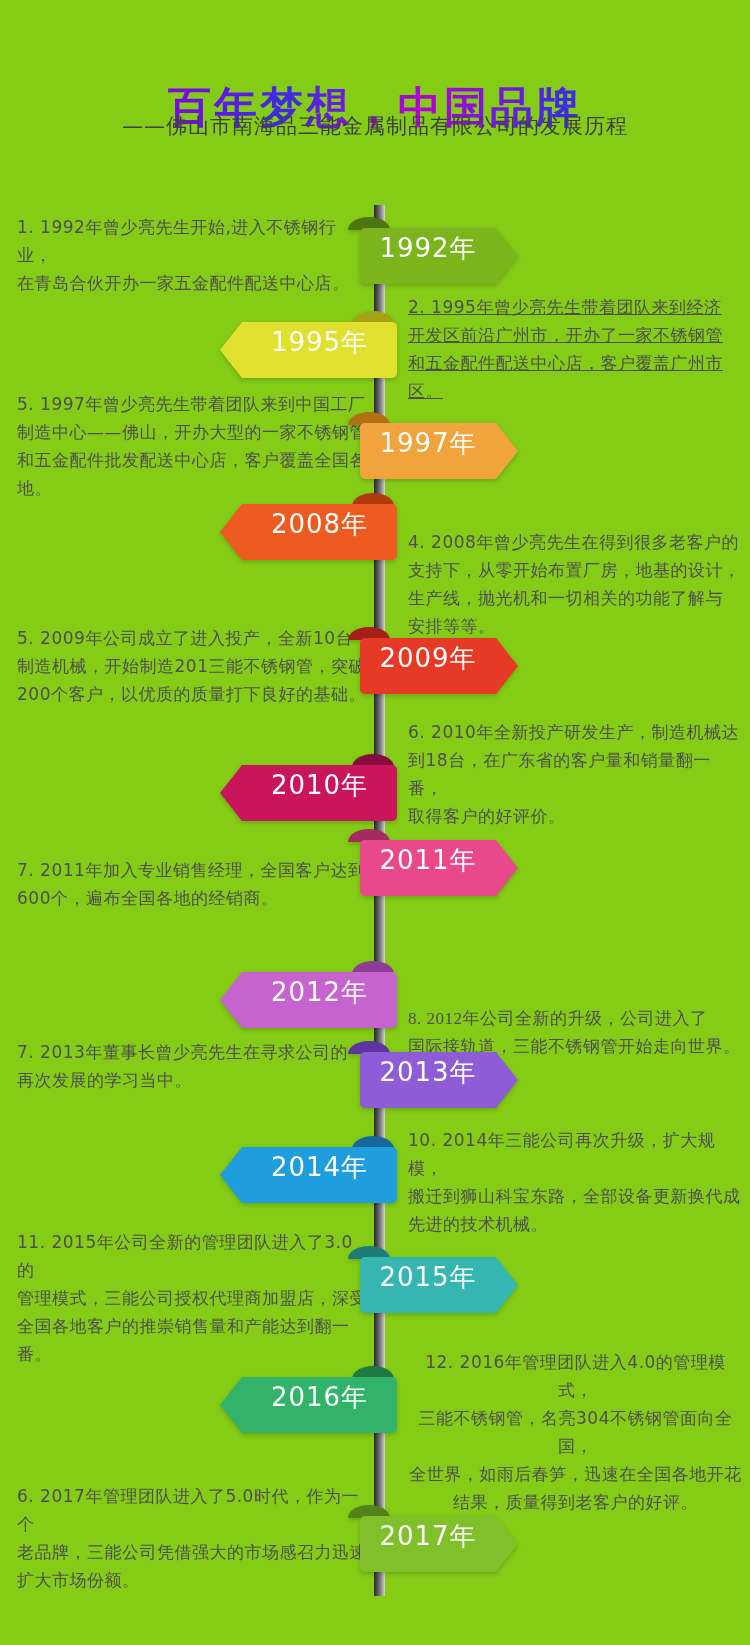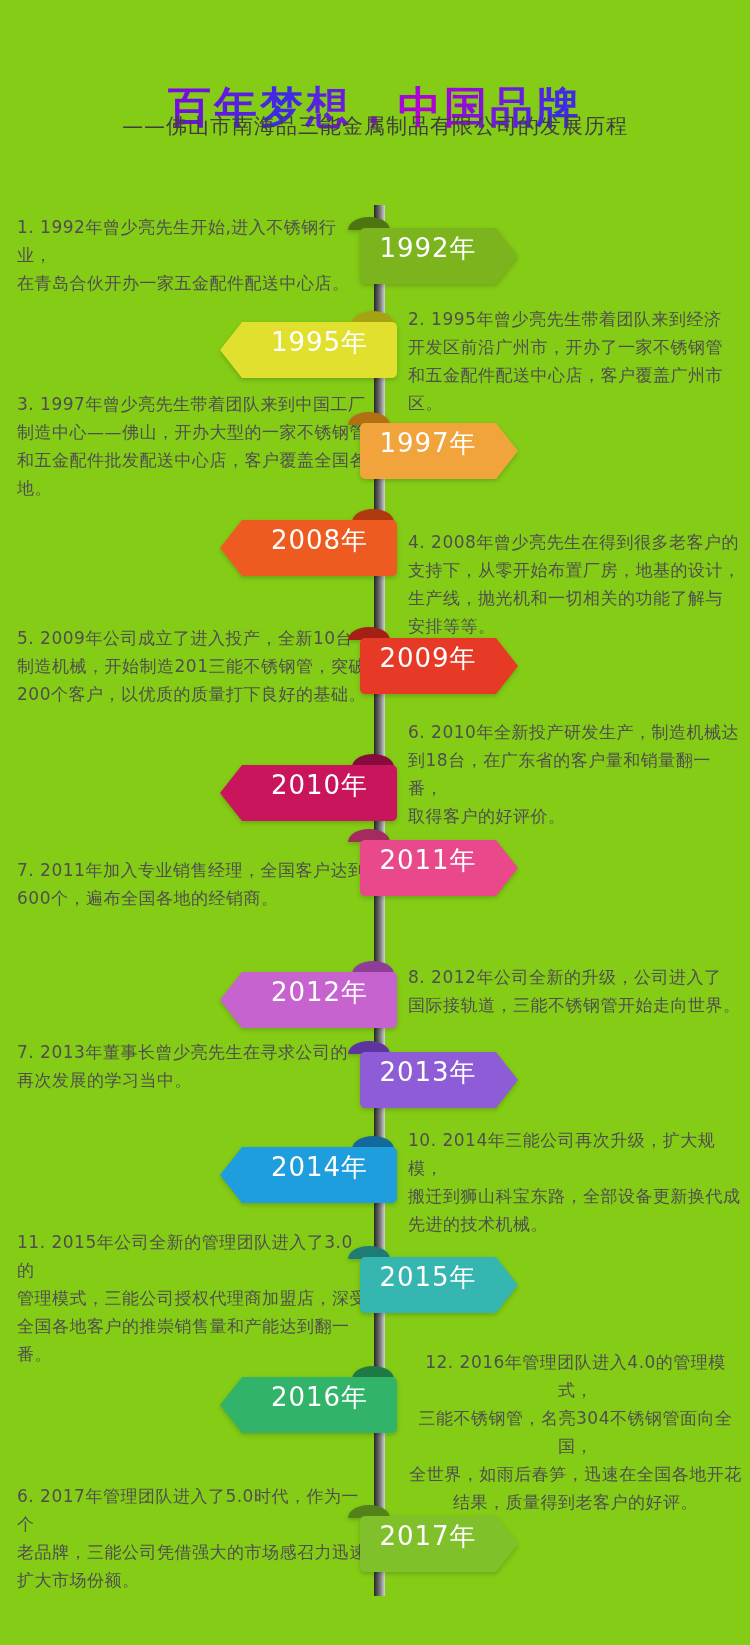--- a/index.html
+++ b/index.html
@@ -80,35 +80,35 @@
           <div class="banner-body">1992年</div>
         </div>
         <div class="item-text left" style="top: 213px;">1. 1992年曾少亮先生开始,进入不锈钢行业，
 在青岛合伙开办一家五金配件配送中心店。</div>
       </div>
       <div class="tl-item" style="--c: #e2e02f; --d: #a3a313;">
         <div class="banner left" style="top: 322px;">
           <div class="curl"></div>
           <div class="banner-body">1995年</div>
         </div>
-        <div class="item-text right" style="top: 305px;">2. 1995年曾少亮先生带着团队来到经济
+        <div class="item-text right" style="top: 293px; text-decoration: underline;">2. 1995年曾少亮先生带着团队来到经济
 开发区前沿广州市，开办了一家不锈钢管
 和五金配件配送中心店，客户覆盖广州市区。</div>
       </div>
       <div class="tl-item" style="--c: #f1a43c; --d: #b26f14;">
         <div class="banner right" style="top: 423px;">
           <div class="curl"></div>
           <div class="banner-body">1997年</div>
         </div>
-        <div class="item-text left" style="top: 390px;">3. 1997年曾少亮先生带着团队来到中国工厂
+        <div class="item-text left" style="top: 390px;">5. 1997年曾少亮先生带着团队来到中国工厂
 制造中心——佛山，开办大型的一家不锈钢管
 和五金配件批发配送中心店，客户覆盖全国各地。</div>
       </div>
       <div class="tl-item" style="--c: #ee5b21; --d: #b03a0e;">
-        <div class="banner left" style="top: 520px;">
+        <div class="banner left" style="top: 504px;">
           <div class="curl"></div>
           <div class="banner-body">2008年</div>
         </div>
         <div class="item-text right" style="top: 528px;">4. 2008年曾少亮先生在得到很多老客户的
 支持下，从零开始布置厂房，地基的设计，
 生产线，抛光机和一切相关的功能了解与
 安排等等。</div>
       </div>
       <div class="tl-item" style="--c: #e63a26; --d: #a32015;">
         <div class="banner right" style="top: 638px;">
@@ -134,21 +134,21 @@
           <div class="banner-body">2011年</div>
         </div>
         <div class="item-text left" style="top: 856px;">7. 2011年加入专业销售经理，全国客户达到
 600个，遍布全国各地的经销商。</div>
       </div>
       <div class="tl-item" style="--c: #c763cf; --d: #8e3e97;">
         <div class="banner left" style="top: 972px;">
           <div class="curl"></div>
           <div class="banner-body">2012年</div>
         </div>
-        <div class="item-text right" style="top: 963px;">8. 2012年公司全新的升级，公司进入了
+        <div class="item-text right" style="top: 1005px; font-family: Liberation Serif, serif;">8. 2012年公司全新的升级，公司进入了
 国际接轨道，三能不锈钢管开始走向世界。</div>
       </div>
       <div class="tl-item" style="--c: #8d5cd6; --d: #5e35a0;">
         <div class="banner right" style="top: 1052px;">
           <div class="curl"></div>
           <div class="banner-body">2013年</div>
         </div>
         <div class="item-text left" style="top: 1038px;">7. 2013年董事长曾少亮先生在寻求公司的
 再次发展的学习当中。</div>
       </div>

